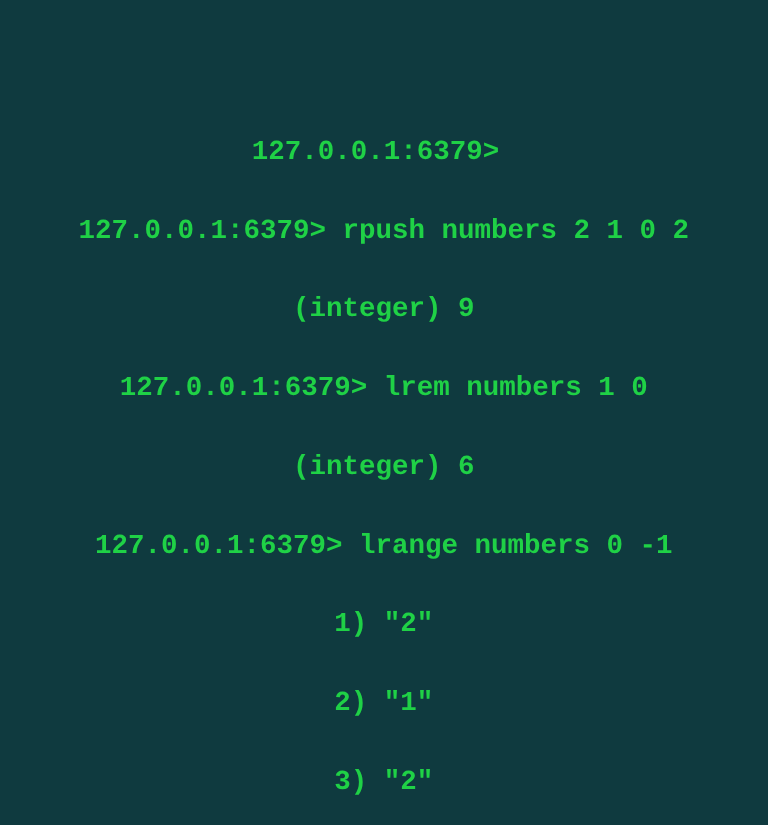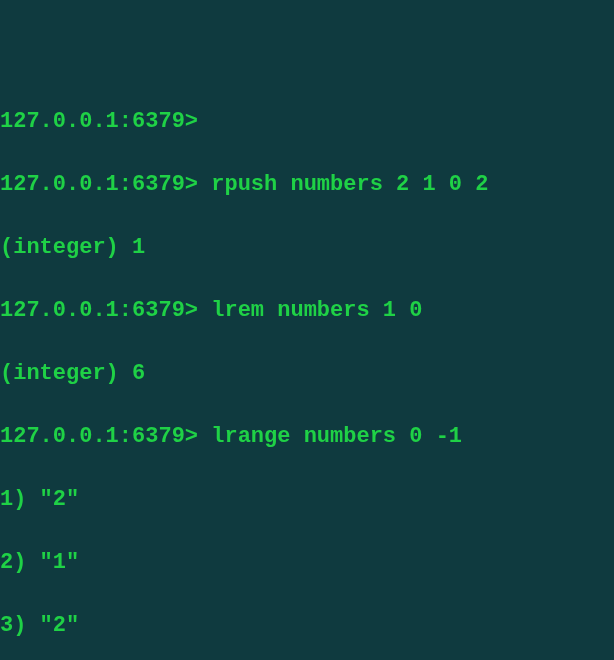--- a/index.html
+++ b/index.html
@@ -15,33 +15,34 @@
       font-size: 22px;
       font-weight: bold;
       line-height: 31.5px;
       color: #1fd146;
       padding-top: 2px;
       padding-left: 0;
       white-space: pre;
     }
     .line {
       display: block;
+      text-align: center;
     }
     .cut-top {
       margin-top: -22px;
     }
   </style>
 </head>
 <body>
 
 
 
 <span class="line cut-top">127.0.0.1:6379&gt; </span>
 <span class="line">127.0.0.1:6379&gt; rpush numbers 2 1 0 2</span>
-<span class="line">(integer) 1</span>
+<span class="line">(integer) 9</span>
 <span class="line">127.0.0.1:6379&gt; lrem numbers 1 0</span>
 <span class="line">(integer) 6</span>
 <span class="line">127.0.0.1:6379&gt; lrange numbers 0 -1</span>
 <span class="line">1) "2"</span>
 <span class="line">2) "1"</span>
 <span class="line">3) "2"</span>
 
 
 
 

